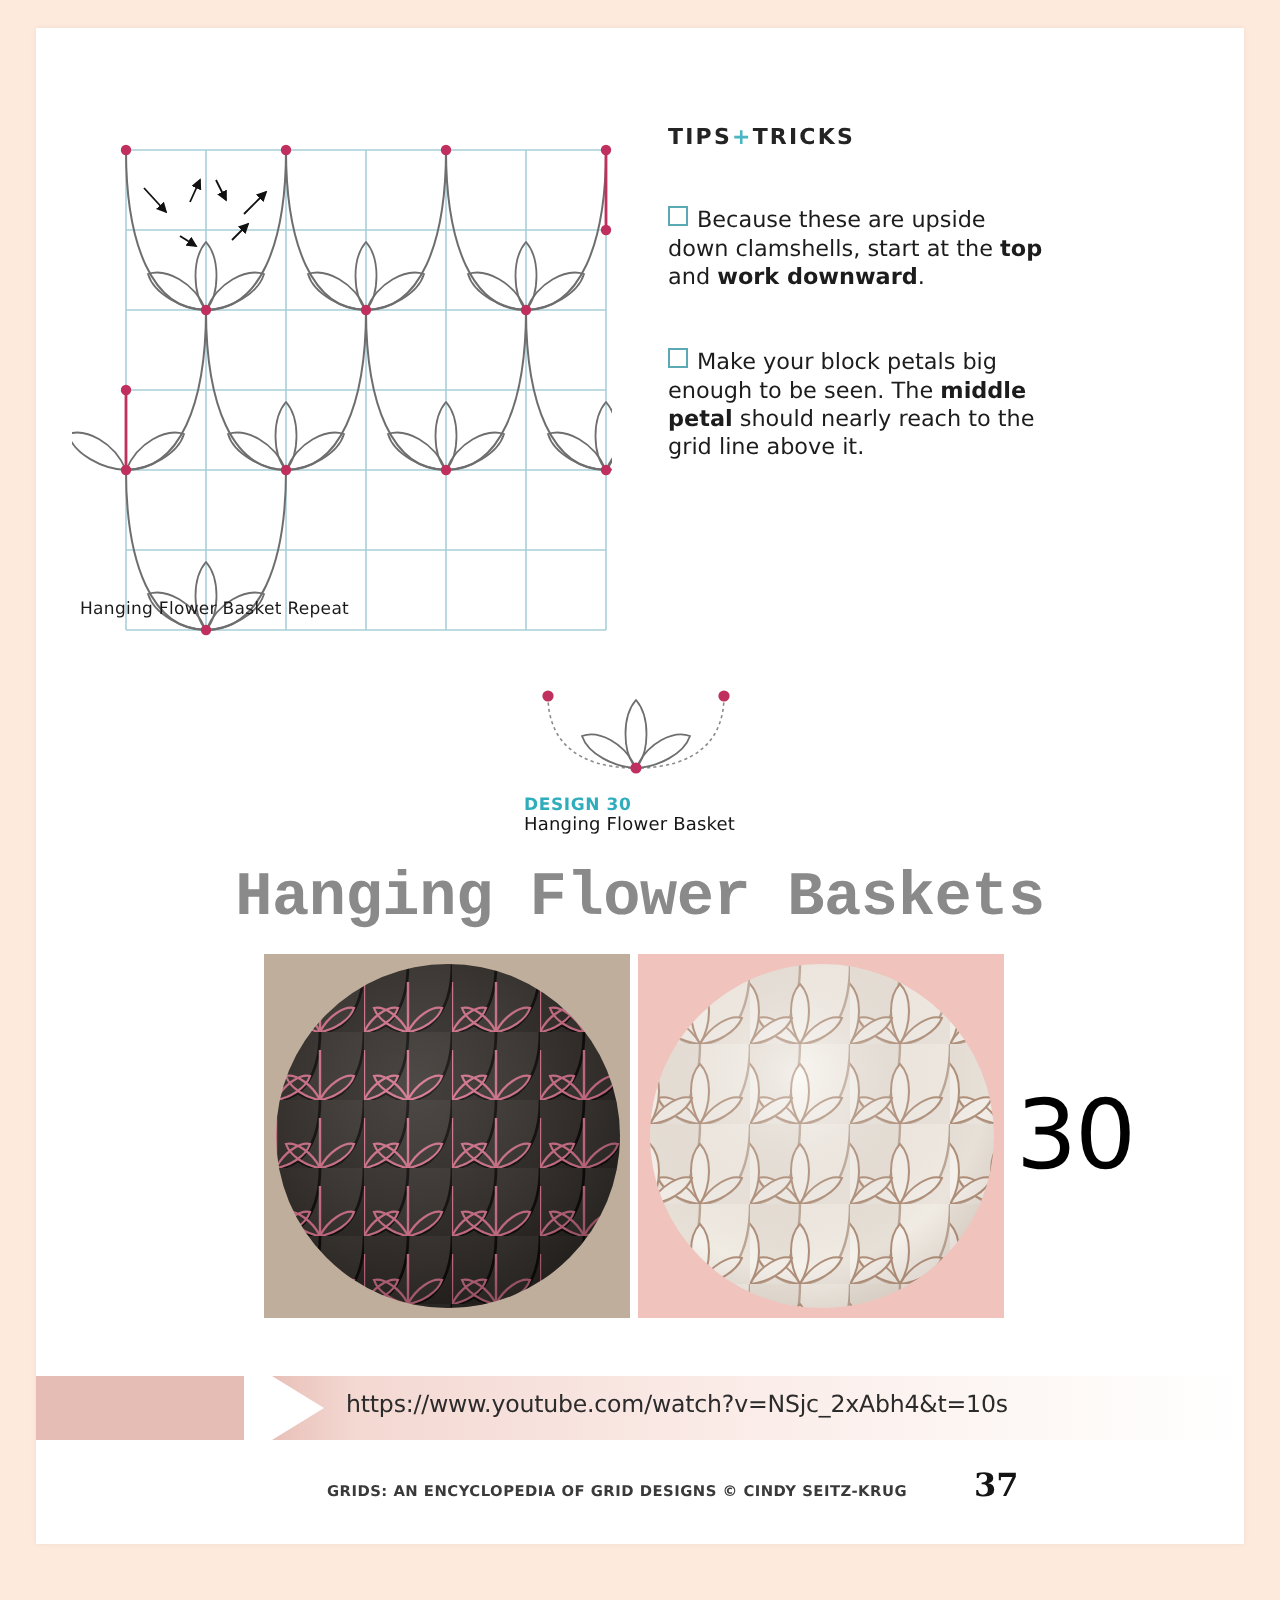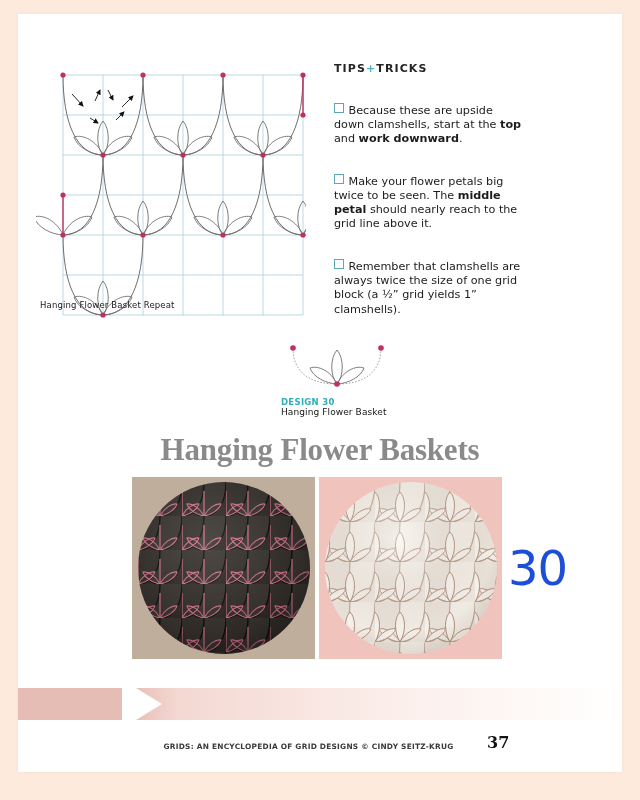--- a/index.html
+++ b/index.html
@@ -92,21 +92,20 @@
   .tip-text { display: inline; }
   .tip-text b { font-weight: bold; }
 
   
   #motif-block {
     position: absolute;
     left: 262px;
     top: 340px;
     width: 120px;
     text-align: left;
-    margin-left: 19px;
   }
   #motif-label-design {
     font-family: "DejaVu Sans", sans-serif;
     font-size: 8.5px;
     font-weight: bold;
     color: #2fadbd;
     letter-spacing: 0.3px;
     margin-top: 1px;
   }
   #motif-label-name {
@@ -118,21 +117,21 @@
     margin-top: 0px;
   }
 
   
   #main-title {
     position: absolute;
     left: 0;
     top: 432px;
     width: 640px;
     text-align: center;
-    font-family: Liberation Serif, serif;
+    font-family: Liberation Mono, monospace;
     font-size: 31px;
     font-weight: bold;
     color: #8a8a8a;
     letter-spacing: -0.2px;
   }
 
   
   #photo-row {
     position: absolute;
     left: 132px;
@@ -162,21 +161,21 @@
   }
 
   
   #design-number {
     position: absolute;
     left: 508px;
     top: 540px;
     font-family: "DejaVu Sans", sans-serif;
     font-size: 48px;
     font-weight: 400;
-    color: #1d4ed8;
+    color: #000000;
     letter-spacing: -1px;
   }
 
   
   #url-banner {
     position: absolute;
     left: 18px;
     top: 688px;
     width: 604px;
     height: 32px;
@@ -337,24 +336,21 @@
 
   <div id="tips-panel">
     <div id="tips-heading">
       <span>TIPS</span><span class="plus">+</span><span>TRICKS</span>
     </div>
 
     <div class="tip-item">
       <span class="tip-box"></span><span class="tip-text"><span>Because these are upside down clamshells, start at the </span><b>top</b><span> and </span><b>work downward</b><span>.</span></span>
     </div>
     <div class="tip-item">
-      <span class="tip-box"></span><span class="tip-text"><span>Make your flower petals big twice to be seen. The </span><b>middle petal</b><span> should nearly reach to the grid line above it.</span></span>
-    </div>
-    <div class="tip-item">
-      <span class="tip-box"></span><span class="tip-text"><span>Remember that clamshells are always twice the size of one grid block (a ½” grid yields 1” clamshells).</span></span>
+      <span class="tip-box"></span><span class="tip-text"><span>Make your block petals big enough to be seen. The </span><b>middle petal</b><span> should nearly reach to the grid line above it.</span></span>
     </div>
   </div>
 
   <div id="motif-block">
     <svg width="112" height="52" viewBox="0 0 112 52" xmlns="http://www.w3.org/2000/svg">
       <path d="M12,8 C12,30 26,44 56,44" fill="none" stroke="#8a8a8a" stroke-width="0.8" stroke-dasharray="1.6 1.6"></path>
       <path d="M100,8 C100,30 86,44 56,44" fill="none" stroke="#8a8a8a" stroke-width="0.8" stroke-dasharray="1.6 1.6"></path>
       <path d="M56,44 C49,36 49,18 56,10 C63,18 63,36 56,44 Z" fill="none" stroke="#6e6e6e" stroke-width="0.9"></path>
       <path d="M56,44 C50,31 37,25 29,28 C32,37 45,43.5 56,44 Z" fill="none" stroke="#6e6e6e" stroke-width="0.9"></path>
       <path d="M56,44 C62,31 75,25 83,28 C80,37 67,43.5 56,44 Z" fill="none" stroke="#6e6e6e" stroke-width="0.9"></path>
@@ -423,19 +419,20 @@
     </div>
   </div>
 
   <div id="design-number">30</div>
 
   <div id="url-banner">
     <svg id="url-arrow" viewBox="0 0 44 32" xmlns="http://www.w3.org/2000/svg">
       <rect x="0" y="0" width="44" height="32" fill="none"></rect>
       <path d="M0,0 L14,0 L40,16 L14,32 L0,32 Z" fill="#ffffff"></path>
     </svg>
+    <div id="url-text">https://www.youtube.com/watch?v=NSjc_2xAbh4&amp;t=10s</div>
   </div>
 
   <div id="footer">
     <span id="footer-text">GRIDS:  AN ENCYCLOPEDIA OF GRID DESIGNS    © CINDY SEITZ-KRUG</span>
   </div>
   <div id="page-number">37</div>
 </div>
 
 </body></html>

